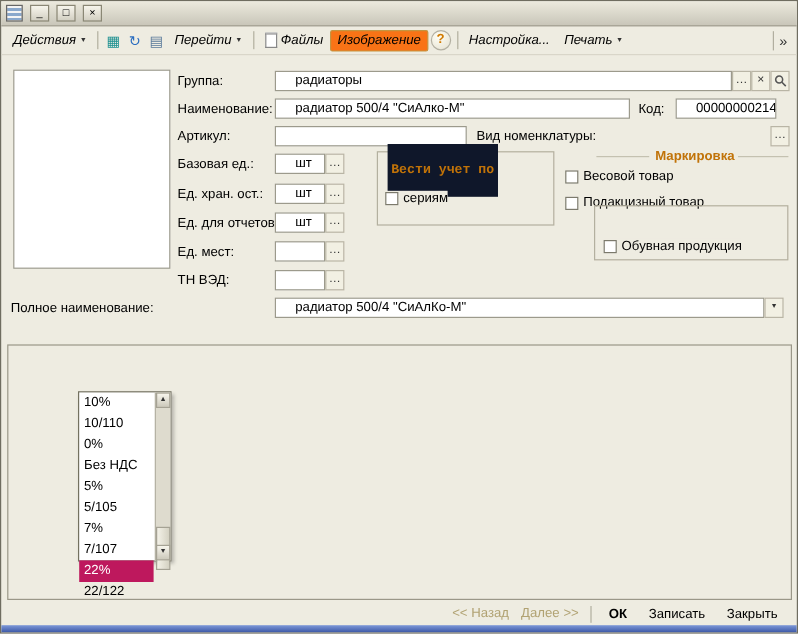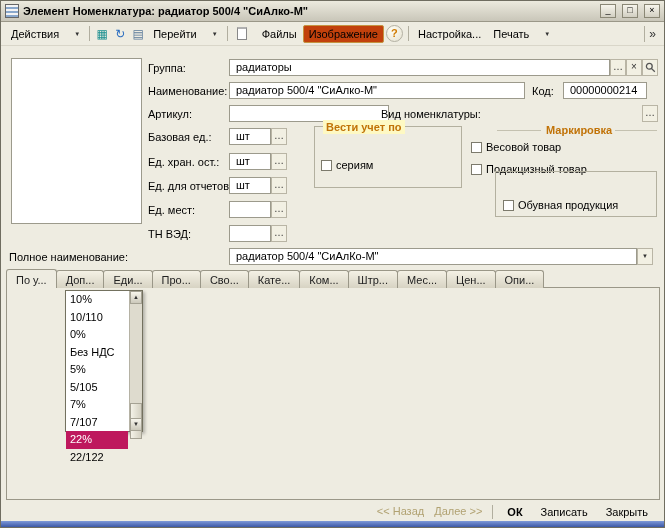--- a/index.html
+++ b/index.html
@@ -23,59 +23,59 @@
     width:16px; height:14px; box-sizing:border-box; border:1px solid #8a8775;
     background:linear-gradient(#f7f5ec,#d2cfc2); text-align:center; line-height:11px;
     font-size:9px; margin-left:2px; cursor:default;
   }
   
   .toolbar {
     position:absolute; top:21px; left:0; right:0; height:24px;
     display:flex; align-items:center; padding:0 4px; box-sizing:border-box;
     border-bottom:1px solid #d9d6c9;
   }
-  .tbtn { display:flex; align-items:center; gap:15px; padding:2px 5px; border:1px solid transparent; white-space:nowrap; }
-  .tbtn.pressed { border:1px solid #c49441; background:#c2410c; border-radius:2px; }
+  .tbtn { display:flex; align-items:center; gap:3px; padding:2px 5px; border:1px solid transparent; white-space:nowrap;font-style:italic; }
+  .tbtn.pressed { border:1px solid #c49441; background:#f97316; border-radius:2px; }
   .caret { font-size:6px; color:#333; }
   .tsep { width:1px; height:15px; background:#b1ae9f; margin:0 3px; }
   .ticon { width:18px; height:18px; display:flex; align-items:center; justify-content:center; font-size:12px; }
   .file-glyph { display:inline-block; width:8px; height:10px; background:#fff; border:1px solid #888; border-top:2px solid #b0b0b0; }
   .help-circle { width:15px; height:15px; border-radius:50%; border:1px solid #b3b0a2;
     background:radial-gradient(circle at 35% 30%,#fffdf2,#e4e1d2); color:#d07a00; font-weight:bold;
     text-align:center; line-height:14px; font-size:11px; margin:0 2px; }
   .overflow { margin-left:auto; padding:0 4px; color:#333; font-size:12px; border-left:1px solid #b1ae9f; height:16px; line-height:16px; }
   
   .lbl { position:absolute; white-space:nowrap; line-height:13px; }
   .inp {
     position:absolute; height:17px; box-sizing:border-box; background:#fff;
-    border:1px solid #9c9a8c; padding:1px 6px; white-space:nowrap; overflow:hidden; line-height:13px;
+    border:1px solid #9c9a8c; padding:1px 16px; white-space:nowrap; overflow:hidden; line-height:13px;
   }
   .fbtn {
     position:absolute; width:16px; height:17px; box-sizing:border-box; text-align:center;
     border:1px solid #b9b5a5; background:#f2f0e3; font-size:10px; line-height:13px; color:#333;
   }
   .sel { background:#2a5cc4; color:#fff; padding:0 1px; }
   .imagebox { position:absolute; left:10px; top:57px; width:131px; height:166px; background:#fff; border:1px solid #9c9a8c; box-sizing:border-box; }
   .grp { position:absolute; border:1px solid #b3b09f; box-sizing:border-box; }
-  .grp-legend { position:absolute; top:-7px; left:8px; background:#fef9c3; padding:1px 3px; color:#c17308; font-weight:bold; }
+  .grp-legend { position:absolute; top:-7px; left:8px; background:#0f172a; padding:16px 3px; color:#c17308; font-weight:bold;font-family:Liberation Mono, monospace; }
   .cbrow { position:absolute; display:flex; align-items:center; gap:4px; white-space:nowrap; background:#eeece1; }
   .cb { width:11px; height:11px; box-sizing:border-box; border:1px solid #7c7a6c; background:#fff; flex:0 0 auto; }
   .ohdr { position:absolute; color:#c17308; font-weight:bold; white-space:nowrap; }
   .hline { position:absolute; height:1px; background:#c4c1b0; }
   
   .tabs { position:absolute; left:5px; top:267px; height:20px; display:flex; align-items:flex-end; z-index:2; }
   .tab {
     padding:3px 9px 2px 9px; background:linear-gradient(#f4f1e5,#d7d3c3);
     border:1px solid #9a9788; border-bottom:none; border-radius:3px 3px 0 0; margin-right:-1px;
     color:#222; white-space:nowrap;
   }
   .tab.active { background:#eeece1; position:relative; z-index:3; padding-top:4px; }
   .panel { position:absolute; left:5px; top:286px; width:654px; height:213px; box-sizing:border-box; border:1px solid #9a9788; background:#eeece1; z-index:1; }
   
-  .dd { position:absolute; left:64px; top:289px; width:78px; height:142px; box-sizing:border-box;
+  .dd { position:absolute; left:64px; top:325px; width:78px; height:142px; box-sizing:border-box;
     background:#fff; border:1px solid #73715f; z-index:10; box-shadow:2px 2px 3px rgba(0,0,0,0.25); }
   .dd-item { height:17.5px; line-height:17.5px; padding-left:4px; white-space:nowrap; overflow:hidden; width:62px; box-sizing:border-box; }
   .dd-item.selected { background:#be185d; color:#fff; }
   .dd-scroll { position:absolute; top:0; right:0; width:13px; height:100%; background:#dedbce; border-left:1px solid #b5b2a4; box-sizing:border-box; }
   .dd-arrow { position:absolute; left:0; width:12px; height:13px; box-sizing:border-box; border:1px solid #a5a294;
     background:linear-gradient(#f7f5ec,#ccc9bb); font-size:6px; text-align:center; line-height:11px; color:#333; }
   .dd-thumb { position:absolute; left:0; top:112px; width:12px; height:36px; box-sizing:border-box;
     border:1px solid #a5a294; background:linear-gradient(90deg,#f4f2e8,#d4d1c2); }
   
   .footer { position:absolute; top:504px; right:12px; display:flex; align-items:flex-start; gap:10px; }
@@ -87,21 +87,20 @@
     background:linear-gradient(180deg,#7d98d8,#3c58a6); }
   svg { display:block; margin:2px auto 0 auto; }
 </style>
 </head>
 <body>
 
 <div class="window">
 
   <div class="titlebar">
     <span class="app-icon"></span>
-    <span class="title">Элемент Номенклатура: радиатор 500/4 "СиАлко-М"</span>
     <span class="wbtn">_</span>
     <span class="wbtn">□</span>
     <span class="wbtn">×</span>
   </div>
 
   <div class="toolbar">
     <span class="tbtn">
       <span>Действия</span>
       <span class="caret">▼</span>
     </span>
@@ -146,21 +145,21 @@
       </svg>
     </div>
 
   <span class="lbl" style="left:147px;top:84px">Наименование:</span>
   <div class="inp" style="left:228px;top:81px;width:296px">радиатор 500/4 "СиАлко-М"</div>
   <span class="lbl" style="left:531px;top:84px">Код:</span>
   <div class="inp" style="left:562px;top:81px;width:84px">00000000214</div>
 
   <span class="lbl" style="left:147px;top:107px">Артикул:</span>
   <div class="inp" style="left:228px;top:104px;width:160px"></div>
-  <span class="lbl" style="left:380px;top:107px">Вид номенклатуры:</span>
+  <span class="lbl" style="left:396px;top:107px">Вид номенклатуры:</span>
   <div class="fbtn" style="left:641px;top:104px">…</div>
 
   <span class="lbl" style="left:147px;top:130px">Базовая ед.:</span>
   <div class="inp" style="left:228px;top:127px;width:42px">шт</div>
   <div class="fbtn" style="left:270px;top:127px">…</div>
 
   <span class="lbl" style="left:147px;top:155px">Ед. хран. ост.:</span>
   <div class="inp" style="left:228px;top:152px;width:42px">шт</div>
   <div class="fbtn" style="left:270px;top:152px">…</div>
 
@@ -199,33 +198,20 @@
   <div class="grp" style="left:494px;top:170px;width:162px;height:46px"></div>
   <div class="cbrow" style="left:502px;top:198px">
     <span class="cb"></span>
     <span>Обувная продукция</span>
   </div>
 
   <span class="lbl" style="left:8px;top:250px">Полное наименование:</span>
   <div class="inp" style="left:228px;top:247px;width:408px">радиатор 500/4 "СиАлКо-М"</div>
   <div class="fbtn" style="left:636px;top:247px;font-size:6px;line-height:14px">▼</div>
 
-  <div class="tabs">
-    <span class="tab active">По у...</span>
-    <span class="tab">Доп...</span>
-    <span class="tab">Еди...</span>
-    <span class="tab">Про...</span>
-    <span class="tab">Сво...</span>
-    <span class="tab">Кате...</span>
-    <span class="tab">Ком...</span>
-    <span class="tab">Штр...</span>
-    <span class="tab">Мес...</span>
-    <span class="tab">Цен...</span>
-    <span class="tab">Опи...</span>
-  </div>
   <div class="panel"></div>
 
   <span class="lbl" style="left:14px;top:297px">НДС:</span>
   <div class="inp" style="left:64px;top:294px;width:54px"><span class="sel">20%</span></div>
   <div class="fbtn" style="left:118px;top:294px">…</div>
   <div class="fbtn" style="left:134px;top:294px">×</div>
 
   <span class="lbl" style="left:156px;top:297px">Код операции:</span>
   <div class="inp" style="left:232px;top:294px;width:57px"></div>
   <div class="fbtn" style="left:289px;top:294px">…</div>

